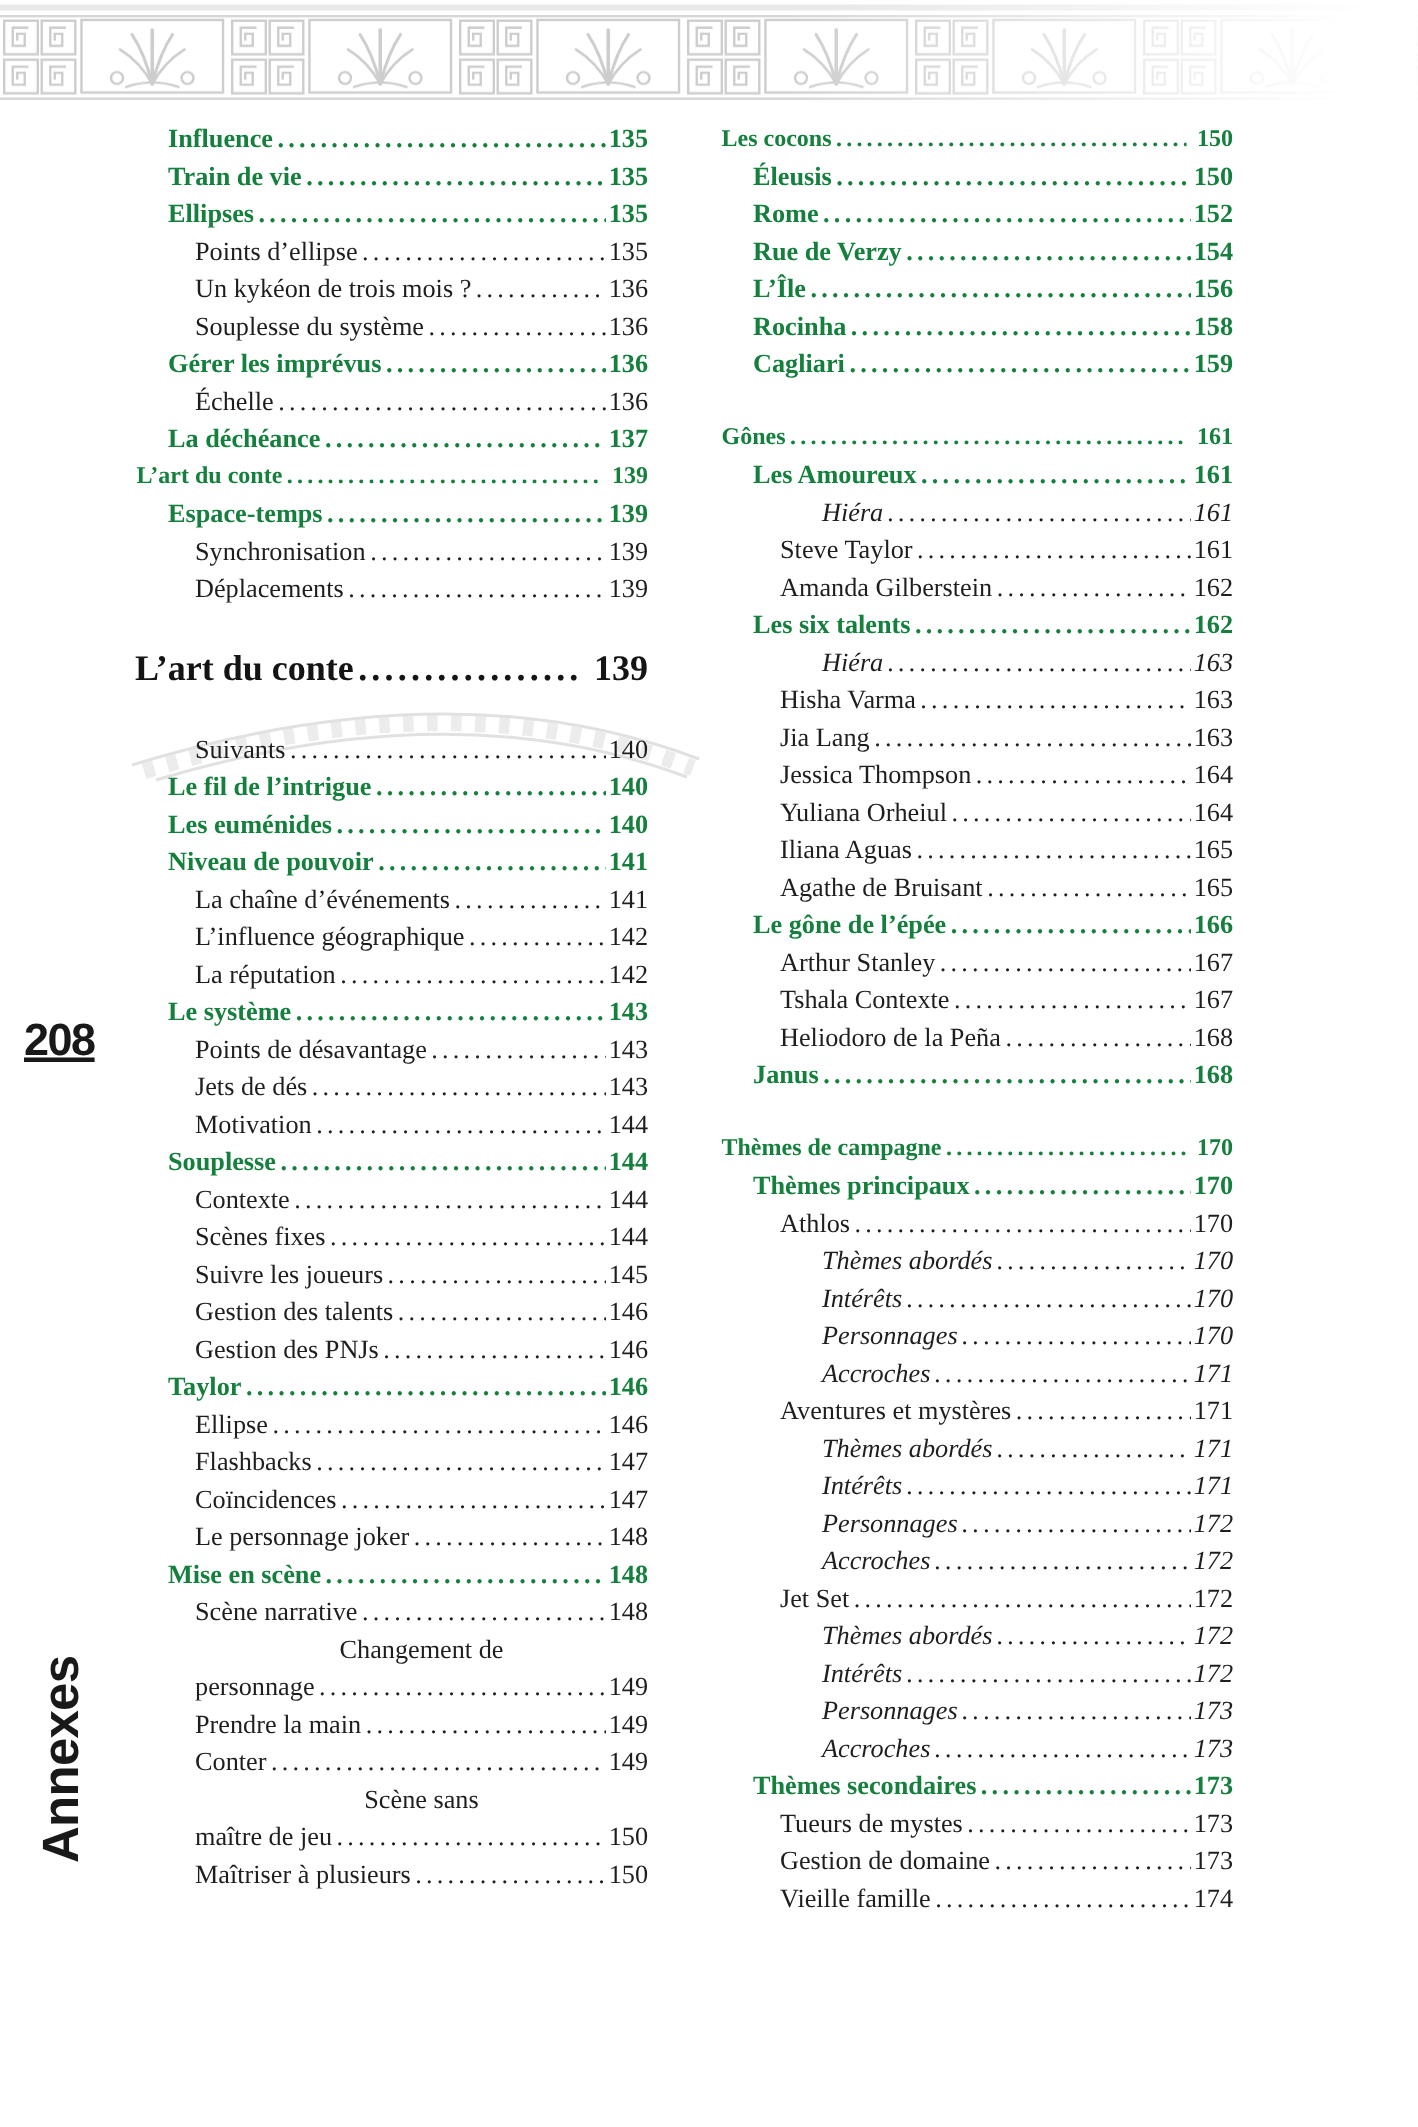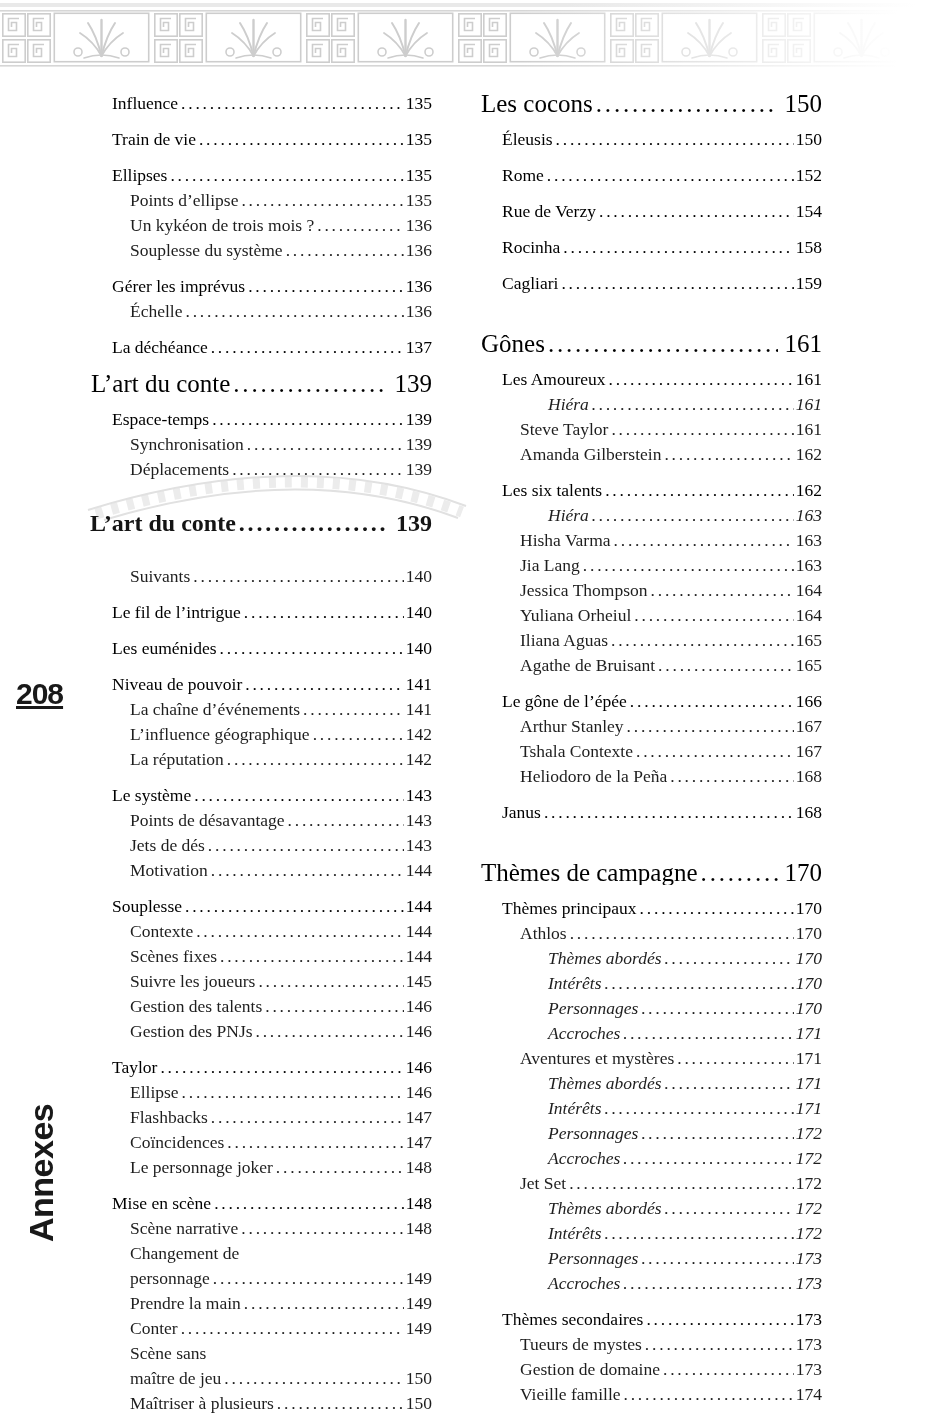--- a/index.html
+++ b/index.html
@@ -43,26 +43,26 @@
   .col{position:absolute;top:80px;width:344px;z-index:2;}
   .col-left{left:88px;}
   .col-right{left:478px;}
 
   .row{
     display:flex;align-items:baseline;
     height:25px;line-height:25px;font-size:17.5px;
     white-space:nowrap;overflow:hidden;
   }
   .gap{height:24px;}
-  .bold{font-weight:normal;color:#000000;margin-top:11px;}
+  .bold{font-weight:bold;color:#15803d;}
   .regular{font-weight:normal;}
   .italic{font-style:italic;text-align:right;}
-  .lv1{padding-left:3px;font-size:25px;}
+  .lv1{padding-left:3px;font-size:16px;}
   .lv2{padding-left:24px;}
-  .lv3{padding-left:42px;}
+  .lv3{padding-left:42px;justify-content:center;}
   .lv4{padding-left:70px;}
   .chapter{
     font-weight:bold;font-size:24px;color:#141414;
     height:34px;line-height:34px;padding-left:2px;
   }
   .t{flex:0 0 auto;}
   .dots{flex:1 1 auto;overflow:hidden;margin-left:3px;margin-right:2px;}
   .dots::after{
     content:"........................................................................................";
     letter-spacing:2.8px;
@@ -367,20 +367,25 @@
         <span class="t">Rome</span>
         <span class="dots"></span>
         <span class="pg">152</span>
       </div>
       <div class="row lv2 bold">
         <span class="t">Rue de Verzy</span>
         <span class="dots"></span>
         <span class="pg">154</span>
       </div>
       <div class="row lv2 bold">
+        <span class="t">L’Île</span>
+        <span class="dots"></span>
+        <span class="pg">156</span>
+      </div>
+      <div class="row lv2 bold">
         <span class="t">Rocinha</span>
         <span class="dots"></span>
         <span class="pg">158</span>
       </div>
       <div class="row lv2 bold">
         <span class="t">Cagliari</span>
         <span class="dots"></span>
         <span class="pg">159</span>
       </div>
       <div class="gap"></div>

